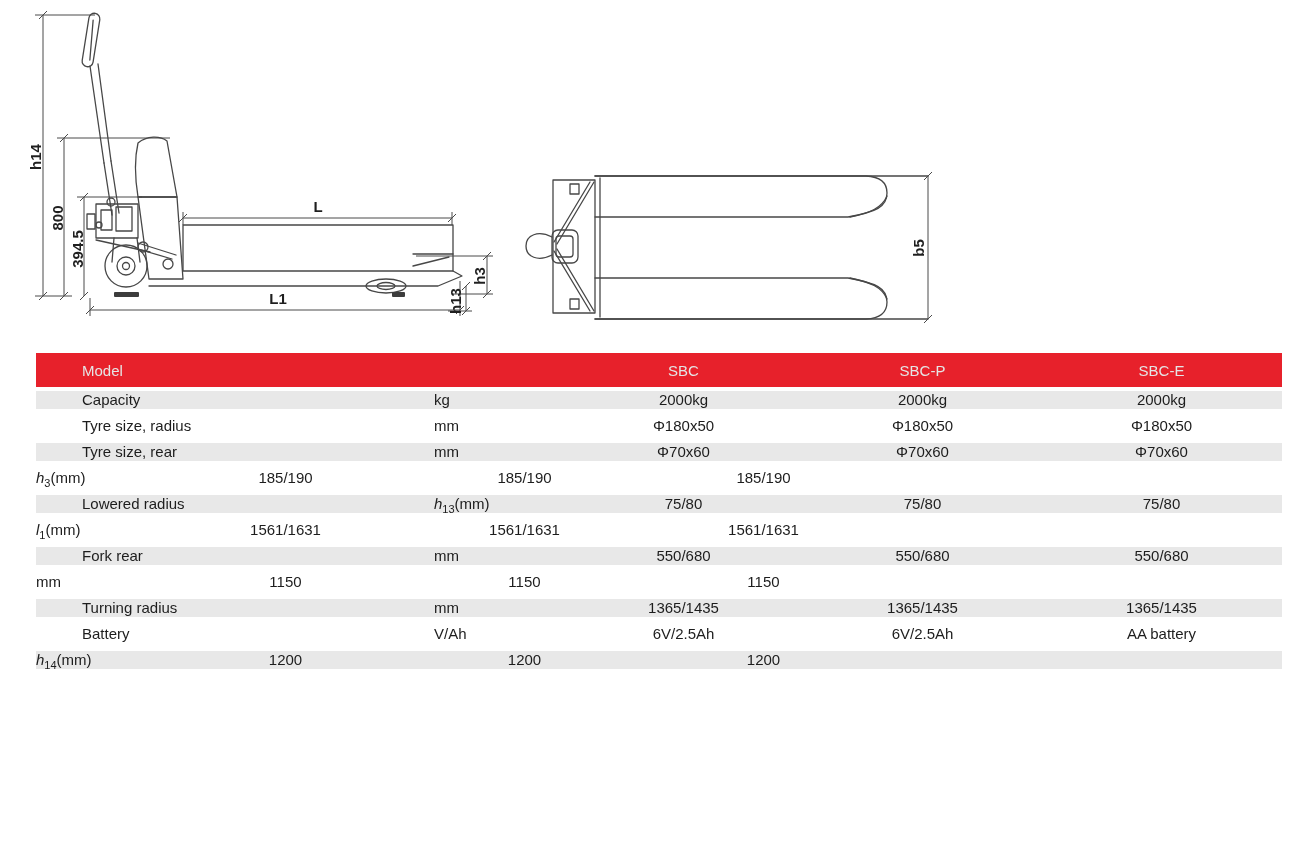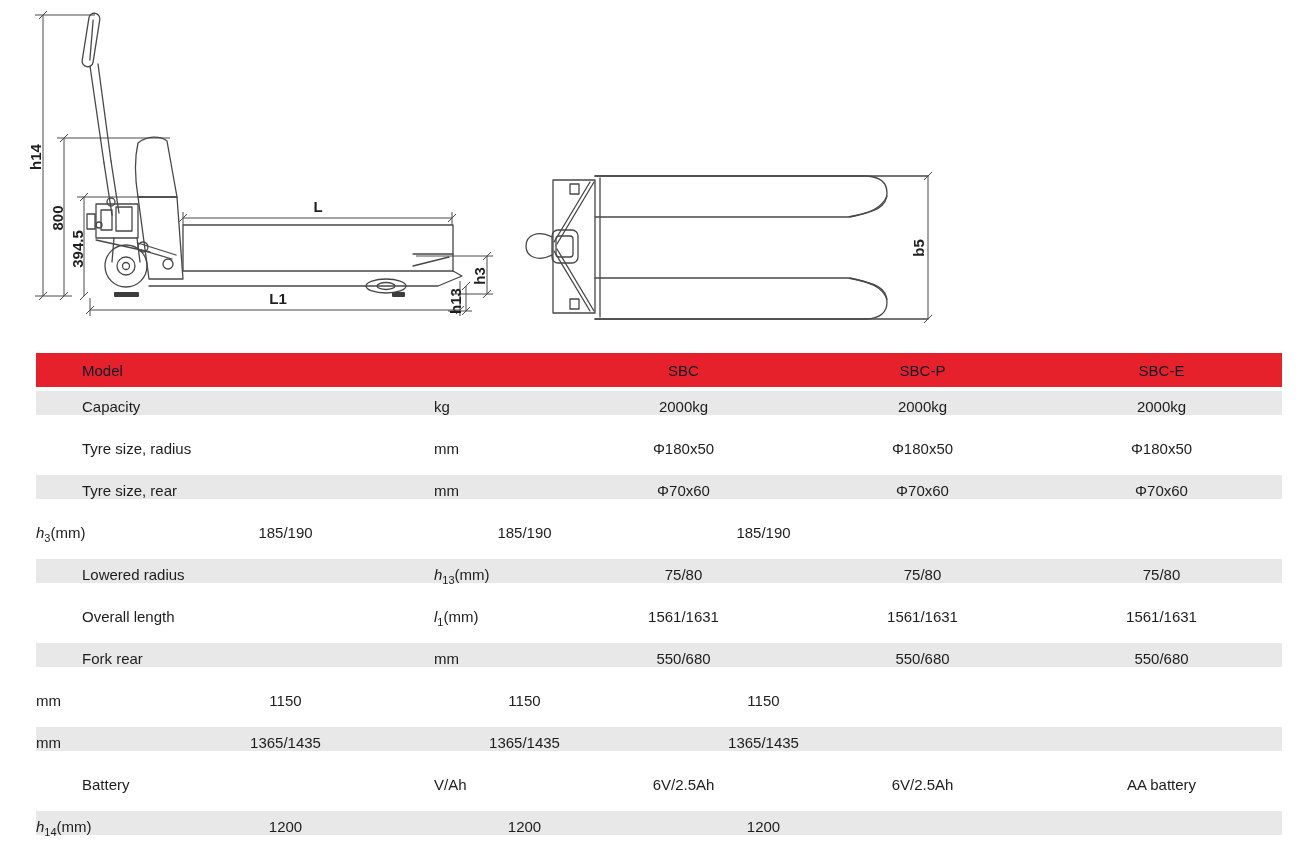--- a/index.html
+++ b/index.html
@@ -5,22 +5,22 @@
   html,body{margin:0;padding:0;background:#fff;}
   .page{position:relative;width:1308px;height:847px;background:#ffffff;
         font-family:"Liberation Sans",sans-serif;overflow:hidden;}
   svg{position:absolute;}
   svg .ln{stroke:#474747;stroke-width:1.3;fill:none;stroke-linejoin:round;stroke-linecap:round;}
   svg .dim{stroke:#4a4a4a;stroke-width:1;fill:none;}
   svg .dk{fill:#3c3c3c;stroke:none;}
   svg text{fill:#1f1f1f;font-family:"Liberation Sans",sans-serif;font-size:15px;font-weight:600;}
 
   .spec-table{position:absolute;left:36px;top:353px;width:1246px;font-size:15px;color:#1d1d1d;}
-  .thead{display:flex;align-items:center;height:34px;margin-bottom:4px;color:#0f172a;}
-  .tbody .trow{display:flex;align-items:flex-end;height:24px;margin-bottom:18px;background:#ffffff;}
+  .thead{display:flex;align-items:center;height:34px;margin-bottom:4px;color:#e5e5e5;}
+  .tbody .trow{display:flex;align-items:flex-start;height:18px;margin-bottom:8px;background:#ffffff;}
   .tbody .trow:nth-child(odd){background:#e8e8e8;}
   .c{box-sizing:border-box;}
   .c1{width:398px;padding-left:46px;}
   .c2{width:130px;}
   .c3,.c4,.c5{width:239px;text-align:center;}
   .usym{font-style:italic;}
   .usub{font-size:11px;position:relative;top:4px;}
 </style>
 </head>
 <body>
@@ -212,21 +212,20 @@
 
       <div class="trow">
         <div class="c c1">Lowered radius</div>
         <div class="c c2"><span class="usym">h</span><span class="usub">13</span><span>(mm)</span></div>
         <div class="c c3">75/80</div>
         <div class="c c4">75/80</div>
         <div class="c c5">75/80</div>
       </div>
 
       <div class="trow">
-        <div class="c c1">Overall length</div>
         <div class="c c2"><span class="usym">l</span><span class="usub">1</span><span>(mm)</span></div>
         <div class="c c3">1561/1631</div>
         <div class="c c4">1561/1631</div>
         <div class="c c5">1561/1631</div>
       </div>
 
       <div class="trow">
         <div class="c c1">Fork rear</div>
         <div class="c c2"><span class="usym"></span><span class="usub"></span><span>mm</span></div>
         <div class="c c3">550/680</div>
@@ -235,20 +234,21 @@
       </div>
 
       <div class="trow">
         <div class="c c2"><span class="usym"></span><span class="usub"></span><span>mm</span></div>
         <div class="c c3">1150</div>
         <div class="c c4">1150</div>
         <div class="c c5">1150</div>
       </div>
 
       <div class="trow">
+        <div class="c c1">Turning radius</div>
         <div class="c c2"><span class="usym"></span><span class="usub"></span><span>mm</span></div>
         <div class="c c3">1365/1435</div>
         <div class="c c4">1365/1435</div>
         <div class="c c5">1365/1435</div>
       </div>
 
       <div class="trow">
         <div class="c c1">Battery</div>
         <div class="c c2"><span class="usym"></span><span class="usub"></span><span>V/Ah</span></div>
         <div class="c c3">6V/2.5Ah</div>

